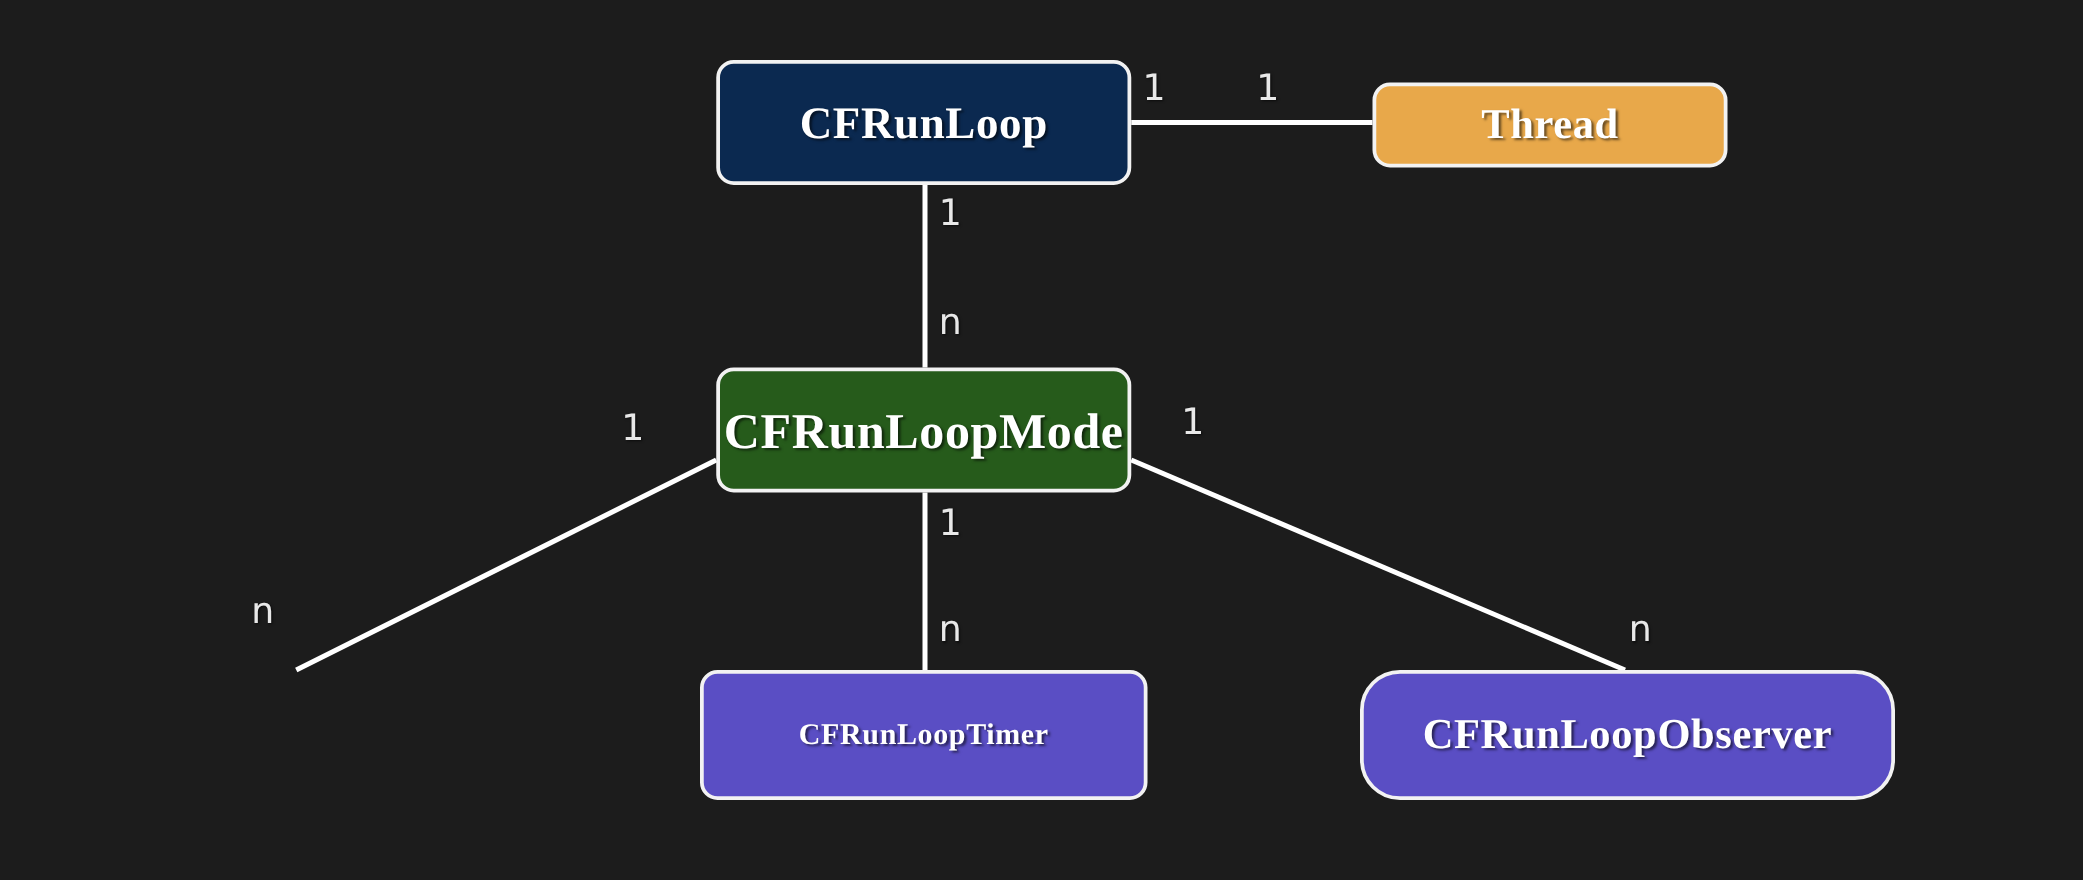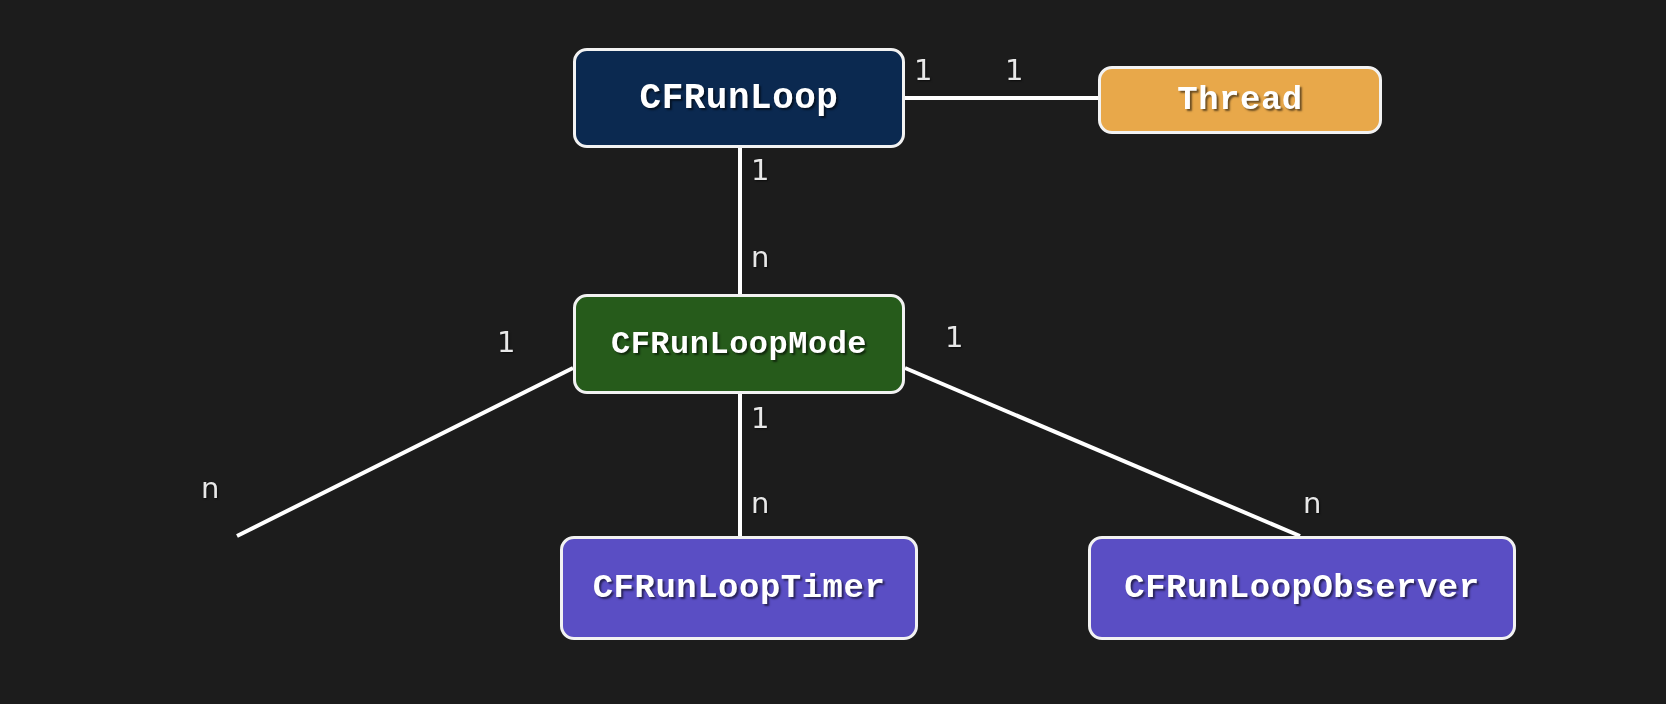--- a/index.html
+++ b/index.html
@@ -26,21 +26,21 @@
   }
   .node {
     position: absolute;
     box-sizing: border-box;
     display: flex;
     align-items: center;
     justify-content: center;
     border: 3px solid #84cc16;
     border-radius: 14px;
     color: #ffffff;
-    font-family: Liberation Mono, monospace;
+    font-family: Liberation Serif, serif;
     font-weight: bold;
     letter-spacing: 0.5px;
     text-shadow: 2px 2px 2px rgba(0,0,0,0.55);
     white-space: nowrap;
   }
   .node-runloop {
     background: #0b2950;
   }
   .node-thread {
     background: #e8a84a;
@@ -78,30 +78,30 @@
   </svg>
 
   <div class="node node-runloop" style="left: 573px; top: 48px; width: 332px; height: 100px; background: rgb(11, 41, 80); border-color: rgb(242, 242, 242); color: rgb(255, 255, 255); font-size: 36px;">
     <span>CFRunLoop</span>
   </div>
 
   <div class="node node-thread" style="left: 1098px; top: 66px; width: 284px; height: 68px; background: rgb(232, 168, 74); border-color: rgb(242, 242, 242); color: rgb(255, 255, 255); font-size: 34px;">
     <span>Thread</span>
   </div>
 
-  <div class="node node-mode" style="left: 573px; top: 294px; width: 332px; height: 100px; background: rgb(38, 91, 27); border-color: rgb(242, 242, 242); color: rgb(255, 255, 255); font-size: 32px;">
+  <div class="node node-mode" style="left: 573px; top: 294px; width: 332px; height: 100px; background: rgb(38, 91, 27); border-color: rgb(242, 242, 242); color: rgb(255, 255, 255); font-size: 40px;">
     <span>CFRunLoopMode</span>
   </div>
 
 
-  <div class="node node-purple" style="left: 560px; top: 536px; width: 358px; height: 104px; background: rgb(90, 78, 196); border-color: rgb(242, 242, 242); color: rgb(255, 255, 255); font-size: 34px;">
+  <div class="node node-purple" style="left: 560px; top: 536px; width: 358px; height: 104px; background: rgb(90, 78, 196); border-color: rgb(242, 242, 242); color: rgb(255, 255, 255); font-size: 24px;">
     <span>CFRunLoopTimer</span>
   </div>
 
-  <div class="node node-purple" style="left: 1088px; top: 536px; width: 428px; height: 104px; background: rgb(90, 78, 196); border-color: rgb(242, 242, 242); color: rgb(255, 255, 255); font-size: 34px;">
+  <div class="node node-purple" style="left: 1088px; top: 536px; width: 428px; height: 104px; background: rgb(90, 78, 196); border-color: rgb(242, 242, 242); color: rgb(255, 255, 255); font-size: 34px; border-radius: 32px;">
     <span>CFRunLoopObserver</span>
   </div>
 
   <div class="edge-label" style="left: 914px; top: 56px;">1</div>
   <div class="edge-label" style="left: 1005px; top: 56px;">1</div>
   <div class="edge-label" style="left: 751px; top: 156px;">1</div>
   <div class="edge-label" style="left: 751px; top: 243px;">n</div>
   <div class="edge-label" style="left: 497px; top: 328px;">1</div>
   <div class="edge-label" style="left: 945px; top: 323px;">1</div>
   <div class="edge-label" style="left: 751px; top: 404px;">1</div>

